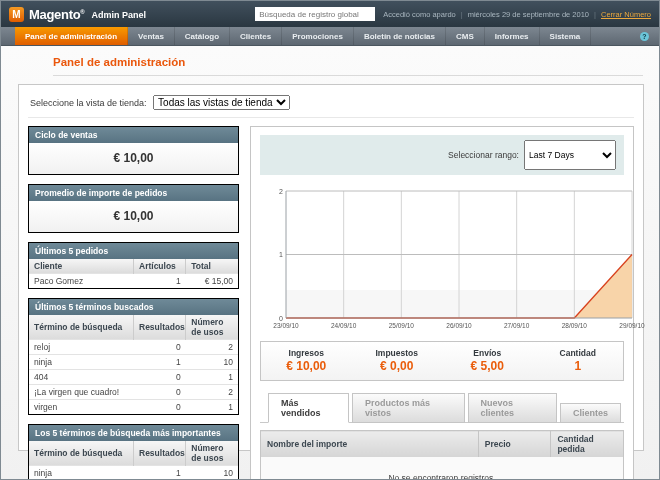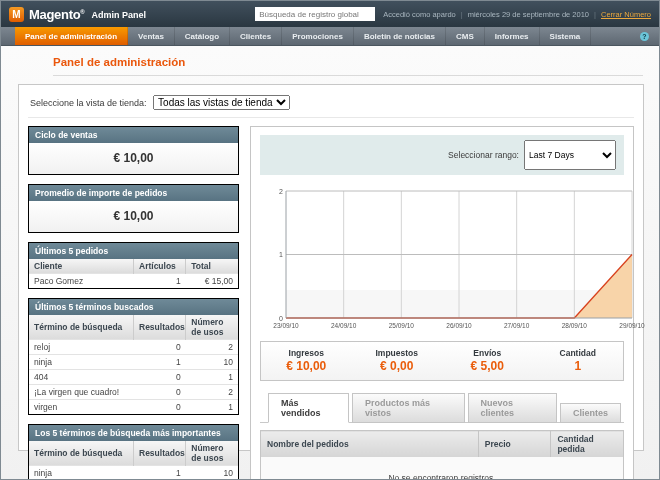--- a/index.html
+++ b/index.html
@@ -279,21 +279,21 @@
             <div class="tabs-row subtabs" id="bottom-tabs">
                 <div class="tab active">Más vendidos</div>
                 <div class="tab disabled">Productos más vistos</div>
                 <div class="tab disabled">Nuevos clientes</div>
                 <div class="tab disabled">Clientes</div>
               </div>
 
             <table class="grid-table">
               <thead>
                   <tr id="grid-headers">
-                    <th>Nombre del pedidos</th>
+                    <th>Nombre del importe</th>
                     <th>Precio</th>
                     <th>Cantidad pedida</th>
                   </tr>
                 </thead>
               <tbody>
                 <tr>
                   <td class="empty" id="grid-empty" colspan="3">No se encontraron registros.</td>
                 </tr>
               </tbody>
             </table>

